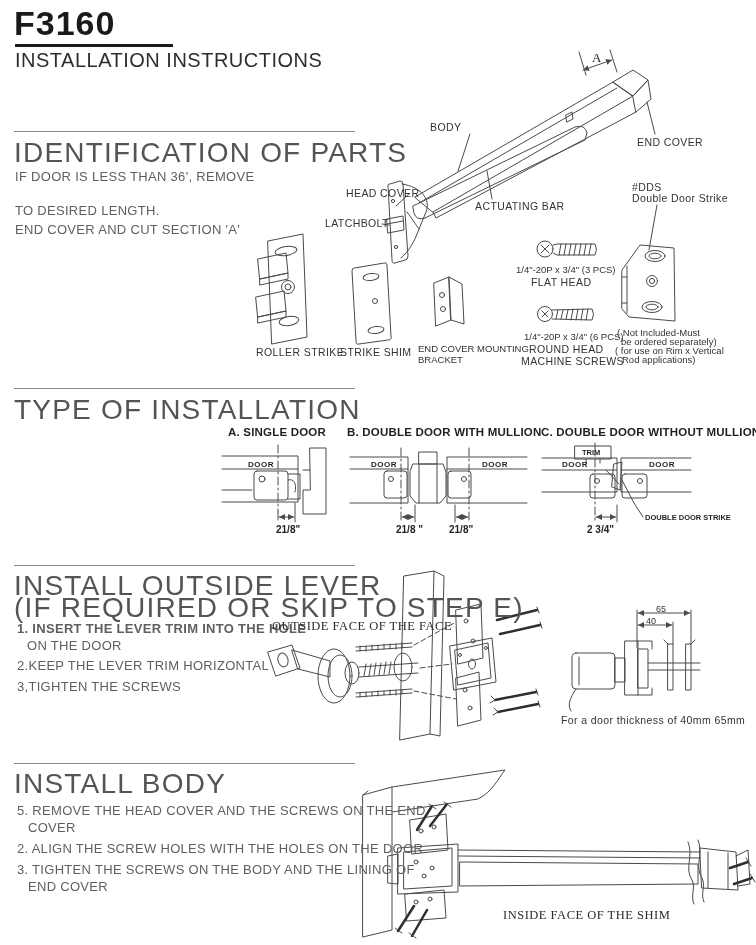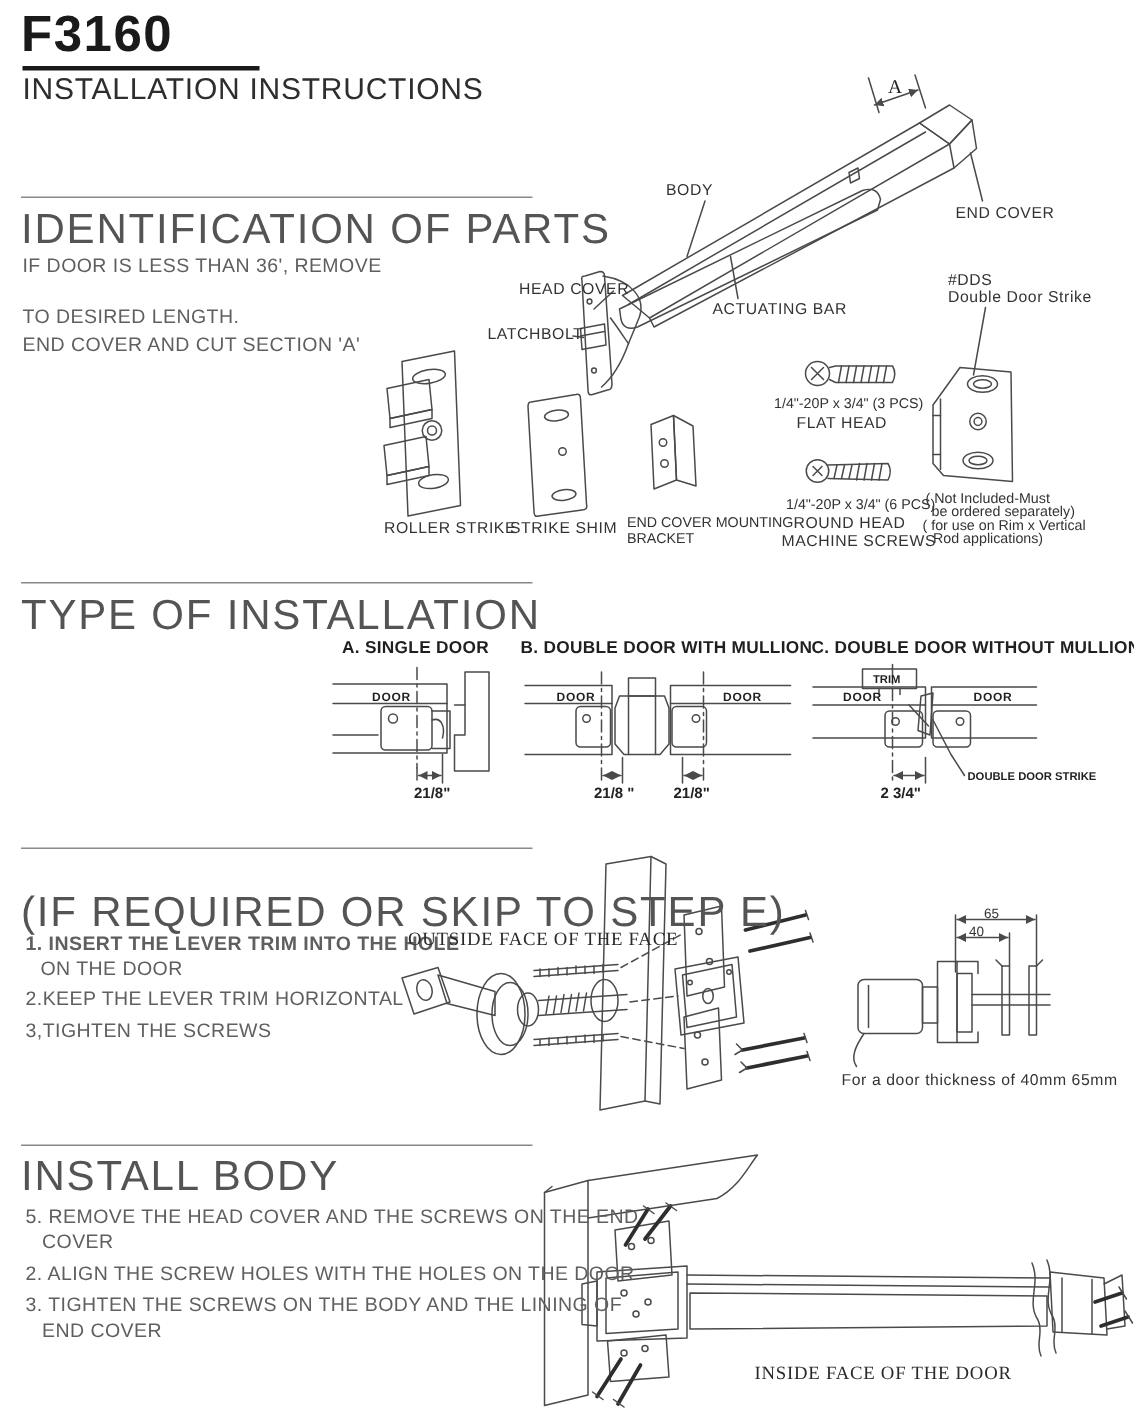--- a/index.html
+++ b/index.html
@@ -291,21 +291,21 @@
       </g>
       <path d="M746,858 L751,866 M750,874 L755,882"></path>
     </g>
   </svg>
 
   <div class="abs title" style="left:14px;top:4px;">F3160</div>
   <div class="abs title-rule" style="left:15px;top:44px;width:158px;"></div>
   <div class="abs subtitle" style="left:15px;top:49px;">INSTALLATION INSTRUCTIONS</div>
 
   <div class="abs serif-dim" style="left:592px;top:50px;">A</div>
-  <div class="abs lbl" style="left:444px;top:121px;">BODY</div>
+  <div class="abs lbl" style="left:430px;top:121px;">BODY</div>
   <div class="abs lbl" style="left:637px;top:136px;">END COVER</div>
   <div class="abs lbl" style="left:346px;top:187px;">HEAD COVER</div>
   <div class="abs lbl" style="left:475px;top:200px;">ACTUATING BAR</div>
   <div class="abs lbl" style="left:325px;top:217px;">LATCHBOLT</div>
   <div class="abs lbl" style="left:632px;top:181px;">#DDS</div>
   <div class="abs lbl" style="left:632px;top:192px;">Double Door Strike</div>
 
   <div class="abs sec-rule" style="left:14px;top:131px;width:341px;"></div>
   <div class="abs heading" style="left:14px;top:137px;">IDENTIFICATION OF PARTS</div>
   <div class="abs note" style="left:15px;top:169px;">IF DOOR IS LESS THAN 36', REMOVE</div>
@@ -337,32 +337,33 @@
   <div class="abs door-lbl" style="left:562px;top:460px;">DOOR</div>
   <div class="abs door-lbl" style="left:649px;top:460px;">DOOR</div>
   <div class="abs tiny-b" style="left:582px;top:448px;">TRIM</div>
   <div class="abs dim" style="left:276px;top:524px;">21/8"</div>
   <div class="abs dim" style="left:396px;top:524px;">21/8 "</div>
   <div class="abs dim" style="left:449px;top:524px;">21/8"</div>
   <div class="abs dim" style="left:587px;top:524px;">2 3/4"</div>
   <div class="abs tiny-b" style="left:645px;top:513px;">DOUBLE DOOR STRIKE</div>
 
   <div class="abs sec-rule" style="left:14px;top:565px;width:341px;"></div>
+  <div class="abs heading" style="left:14px;top:570px;">INSTALL OUTSIDE LEVER</div>
   <div class="abs heading" style="left:14px;top:592px;">(IF REQUIRED OR SKIP TO STEP E)</div>
   <div class="abs step" style="left:17px;top:621px;font-weight:bold;">1. INSERT THE LEVER TRIM INTO THE HOLE</div>
   <div class="abs step" style="left:27px;top:638px;">ON THE DOOR</div>
   <div class="abs step" style="left:17px;top:658px;">2.KEEP THE LEVER TRIM HORIZONTAL</div>
   <div class="abs step" style="left:17px;top:679px;">3,TIGHTEN THE SCREWS</div>
   <div class="abs serif-lbl" style="left:272px;top:619px;">OUTSIDE FACE OF THE FACE</div>
   <div class="abs dim-sm" style="left:656px;top:604px;">65</div>
   <div class="abs dim-sm" style="left:646px;top:616px;">40</div>
   <div class="abs lbl" style="left:561px;top:714px;">For a door thickness of 40mm 65mm</div>
 
   <div class="abs sec-rule" style="left:14px;top:763px;width:341px;"></div>
   <div class="abs heading" style="left:14px;top:768px;">INSTALL BODY</div>
   <div class="abs step" style="left:17px;top:803px;">5. REMOVE THE HEAD COVER AND THE SCREWS ON THE END</div>
   <div class="abs step" style="left:28px;top:820px;">COVER</div>
   <div class="abs step" style="left:17px;top:841px;">2. ALIGN THE SCREW HOLES WITH THE HOLES ON THE DOOR</div>
   <div class="abs step" style="left:17px;top:862px;">3. TIGHTEN THE SCREWS ON THE BODY AND THE LINING OF</div>
   <div class="abs step" style="left:28px;top:879px;">END COVER</div>
-  <div class="abs serif-lbl" style="left:503px;top:908px;">INSIDE FACE OF THE DOOR</div>
+  <div class="abs serif-lbl" style="left:503px;top:908px;">INSIDE FACE OF THE SHIM</div>
 
 </div>
 
 </body></html>

